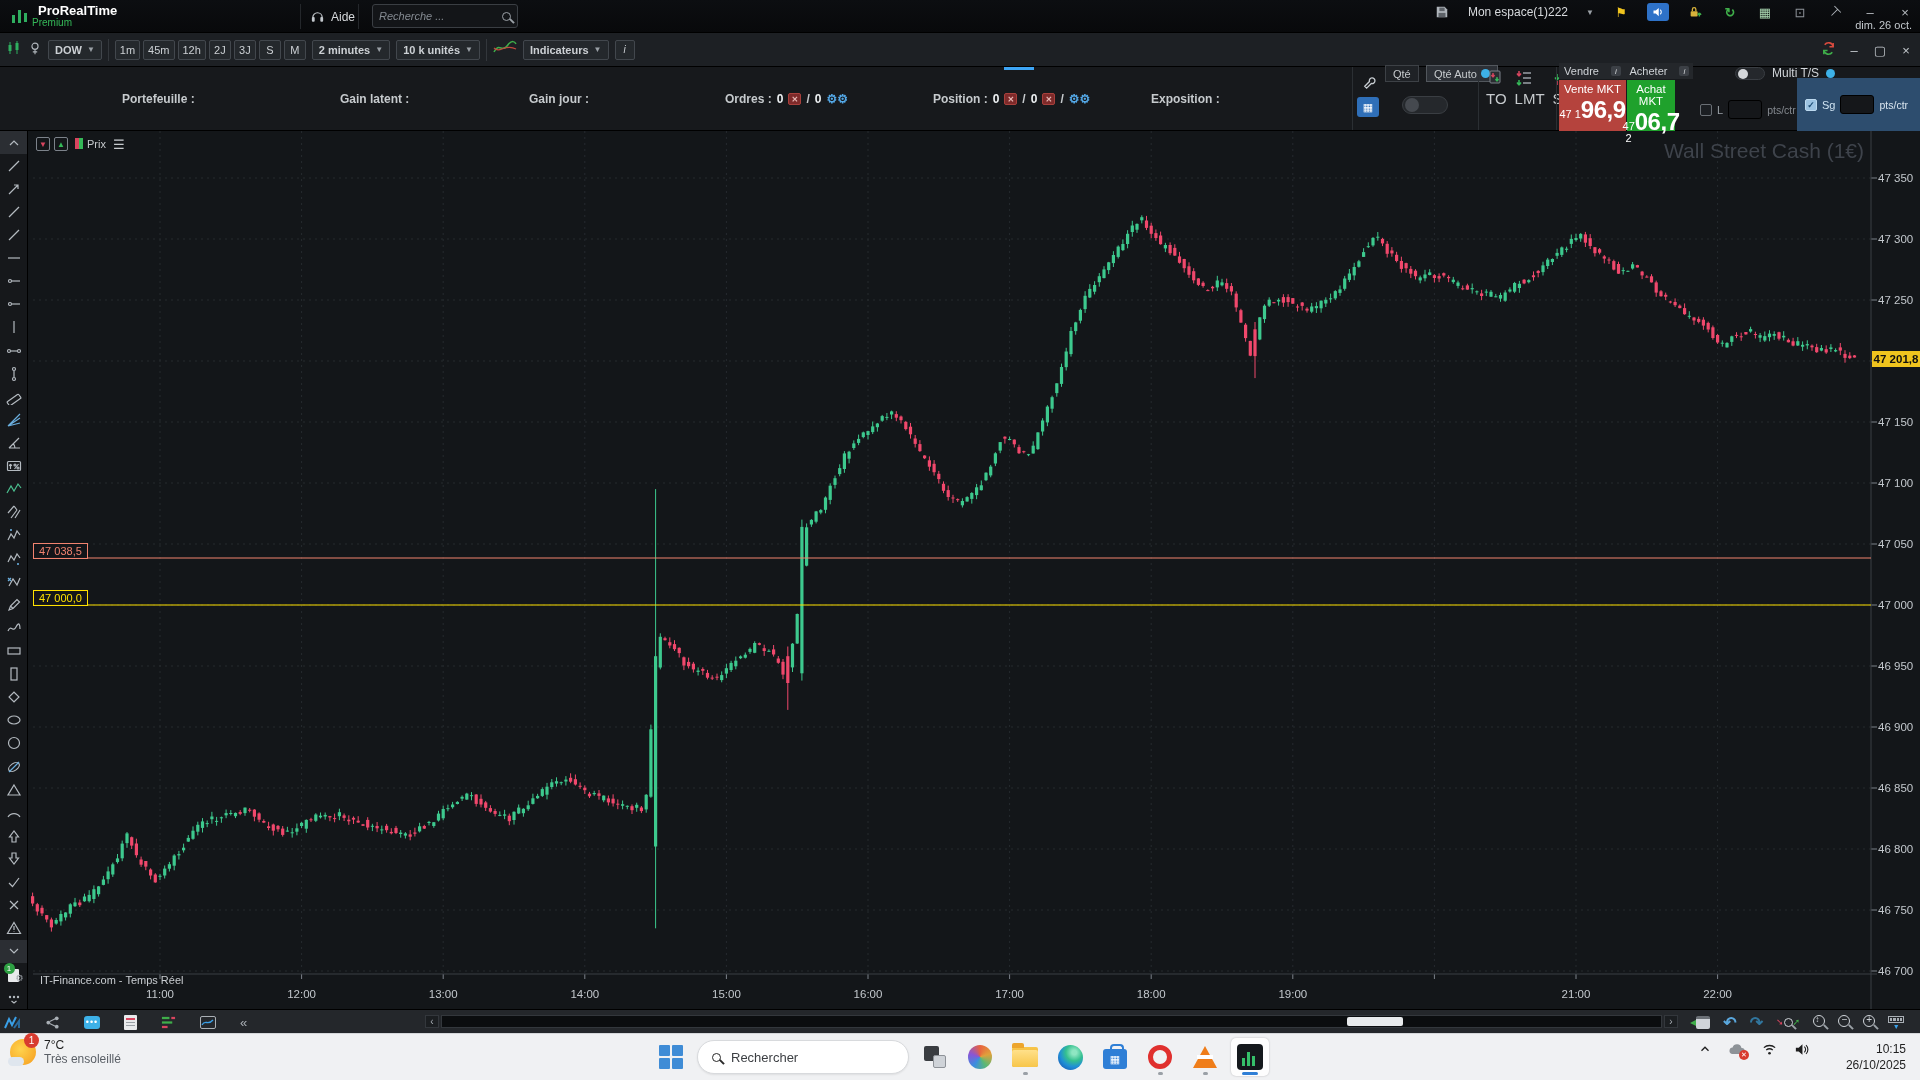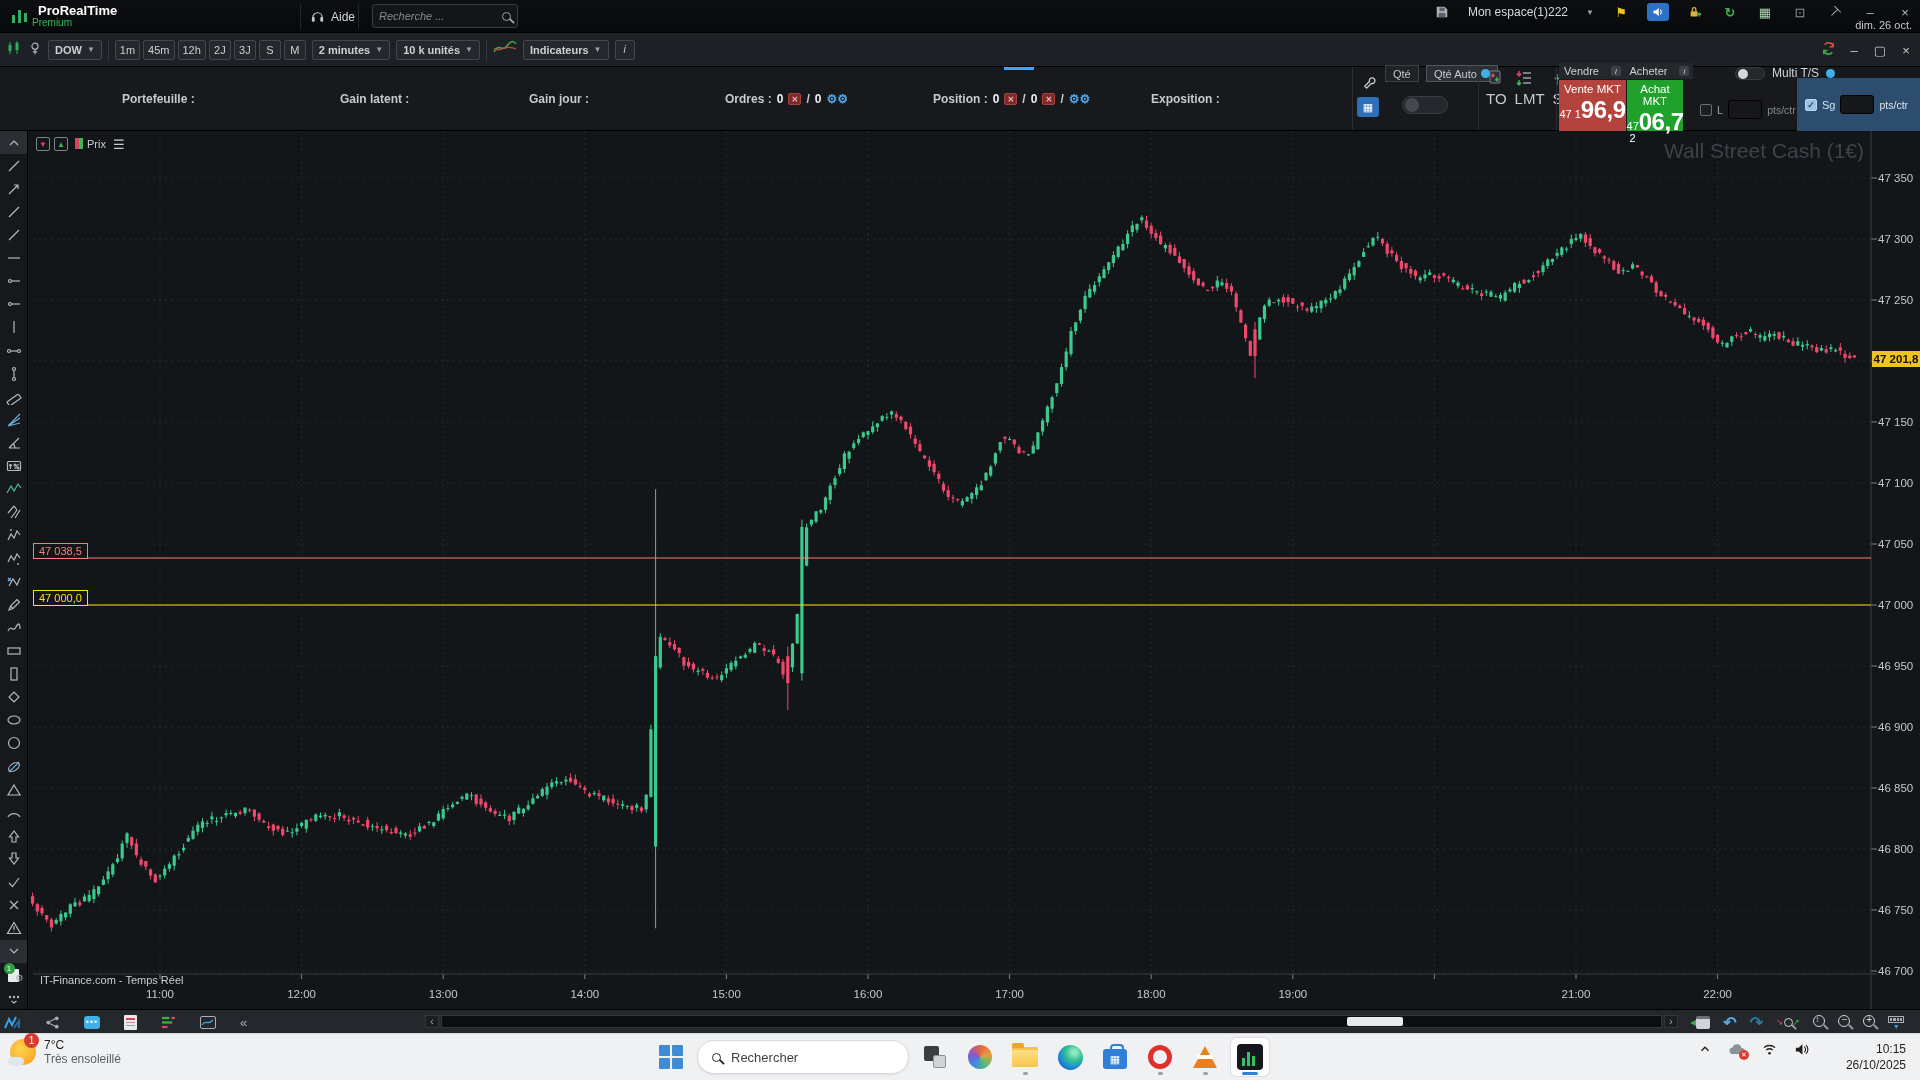--- a/index.html
+++ b/index.html
@@ -333,21 +333,21 @@
       <span class="ibox">i</span>
     </div>
 </div>
 <div class="mkt-btn" style="left:1559px;width:67px;background:#b5433d">
   <div class="lbl">Vente MKT</div>
   <div class="price">
       <span class="pr-s">47 1</span>
       <span class="pr-b">96,9</span>
     </div>
 </div>
-<div class="mkt-btn" style="left:1627px;width:56px;background:#1fa12c">
+<div class="mkt-btn" style="left:1627px;width:48px;background:#1fa12c">
   <div class="lbl">Achat MKT</div>
   <div class="price">
       <span class="pr-s">47 2</span>
       <span class="pr-b">06,7</span>
     </div>
 </div>
 <div class="op" style="left:1735px;top:66px;display:flex;align-items:center;gap:7px">
   <span class="toggle" style="width:30px;height:13px;display:inline-block">
       <i style="width:10px;height:10px;background:#d5d8db"></i>
     </span>

